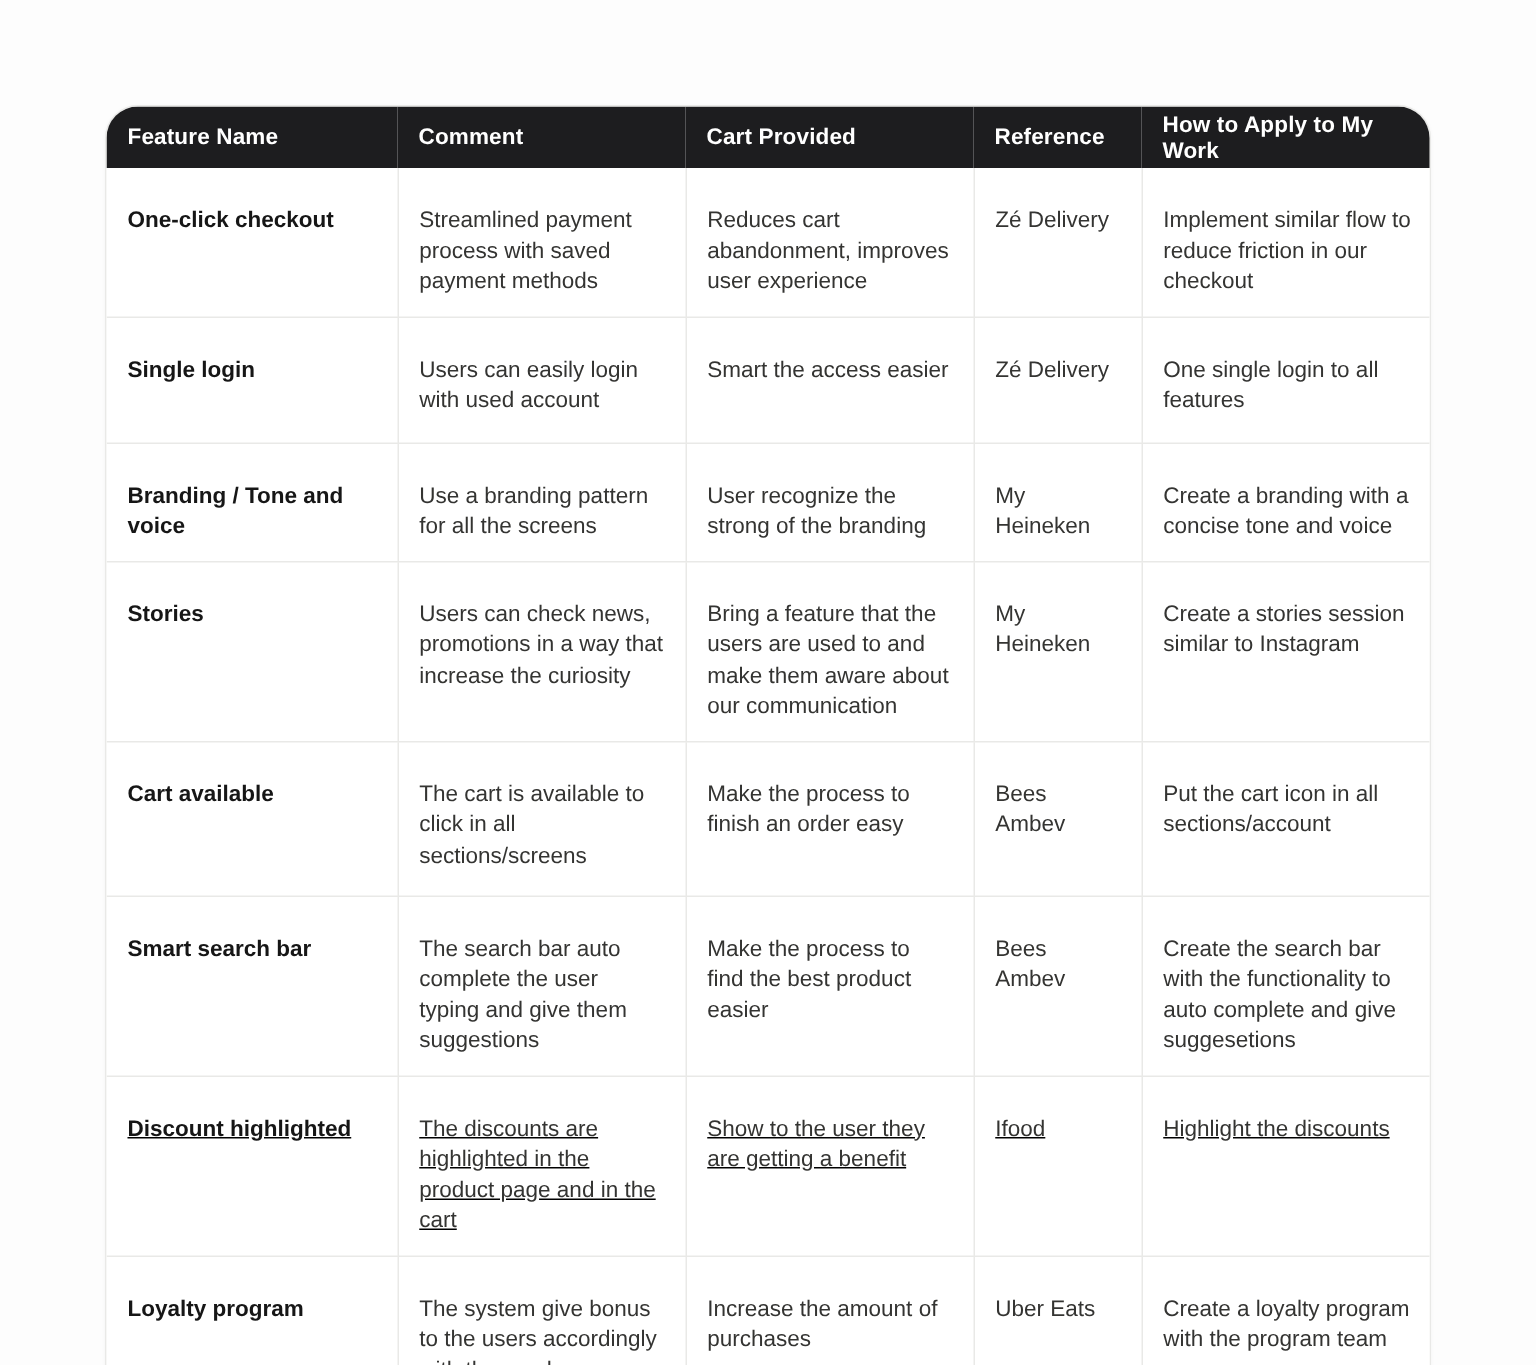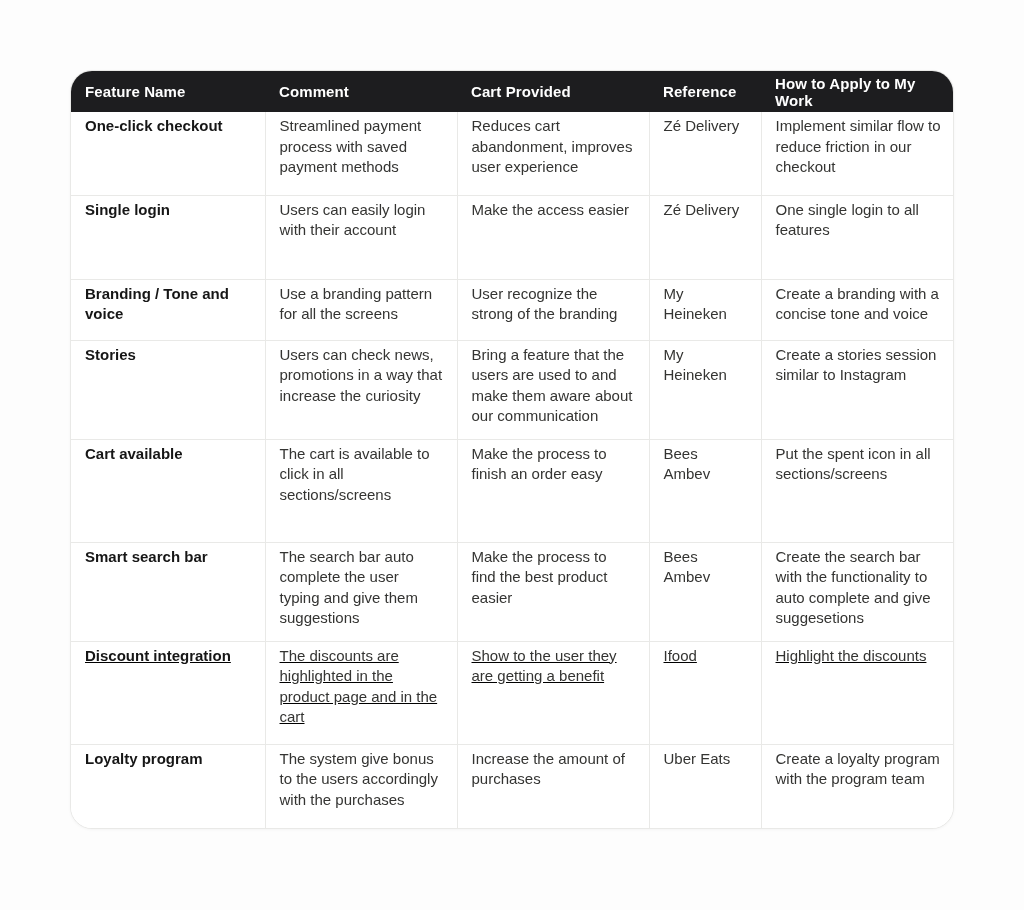--- a/index.html
+++ b/index.html
@@ -45,21 +45,21 @@
     text-align: left;
     vertical-align: middle;
     padding: 0 14px;
     letter-spacing: 0.1px;
     border: none;
   }
   tbody td {
     background: #ffffff;
     border: 1px solid #e9e9e7;
     vertical-align: top;
-    padding: 4px 14px 12px 14px;
+    padding: 25px 14px 12px 14px;
     font-size: 15px;
     line-height: 20.5px;
     color: #343432;
   }
   
   tbody tr td:first-child { border-left: none; }
   tbody tr td:last-child  { border-right: none; }
   tbody tr:last-child td  { border-bottom: none; }
   tbody tr:first-child td { border-top: none; }
 
@@ -103,22 +103,22 @@
       <tbody>
         <tr>
           <td class="feature">One-click checkout</td>
           <td>Streamlined payment process with saved payment methods</td>
           <td>Reduces cart abandonment, improves user experience</td>
           <td>Zé Delivery</td>
           <td>Implement similar flow to reduce friction in our checkout</td>
         </tr>
         <tr>
           <td class="feature">Single login</td>
-          <td>Users can easily login with their account</td>
-          <td>Make the access easier</td>
+          <td>Users can easily login with used account</td>
+          <td>Smart the access easier</td>
           <td>Zé Delivery</td>
           <td>One single login to all features</td>
         </tr>
         <tr>
           <td class="feature">Branding / Tone and voice</td>
           <td>Use a branding pattern for all the screens</td>
           <td>User recognize the strong of the branding</td>
           <td>My Heineken</td>
           <td>Create a branding with a concise tone and voice</td>
         </tr>
@@ -127,31 +127,31 @@
           <td>Users can check news, promotions in a way that increase the curiosity</td>
           <td>Bring a feature that the users are used to and make them aware about our communication</td>
           <td>My Heineken</td>
           <td>Create a stories session similar to Instagram</td>
         </tr>
         <tr>
           <td class="feature">Cart available</td>
           <td>The cart is available to click in all sections/screens</td>
           <td>Make the process to finish an order easy</td>
           <td>Bees Ambev</td>
-          <td>Put the spent icon in all sections/screens</td>
+          <td>Put the cart icon in all sections/account</td>
         </tr>
         <tr>
           <td class="feature">Smart search bar</td>
           <td>The search bar auto complete the user typing and give them suggestions</td>
           <td>Make the process to find the best product easier</td>
           <td>Bees Ambev</td>
           <td>Create the search bar with the functionality to auto complete and give suggesetions</td>
         </tr>
         <tr>
-          <td class="feature">Discount integration</td>
+          <td class="feature">Discount highlighted</td>
           <td>The discounts are highlighted in the product page and in the cart</td>
           <td>Show to the user they are getting a benefit</td>
           <td>Ifood</td>
           <td>Highlight the discounts</td>
         </tr>
         <tr>
           <td class="feature">Loyalty program</td>
           <td>The system give bonus to the users accordingly with the purchases</td>
           <td>Increase the amount of purchases</td>
           <td>Uber Eats</td>

